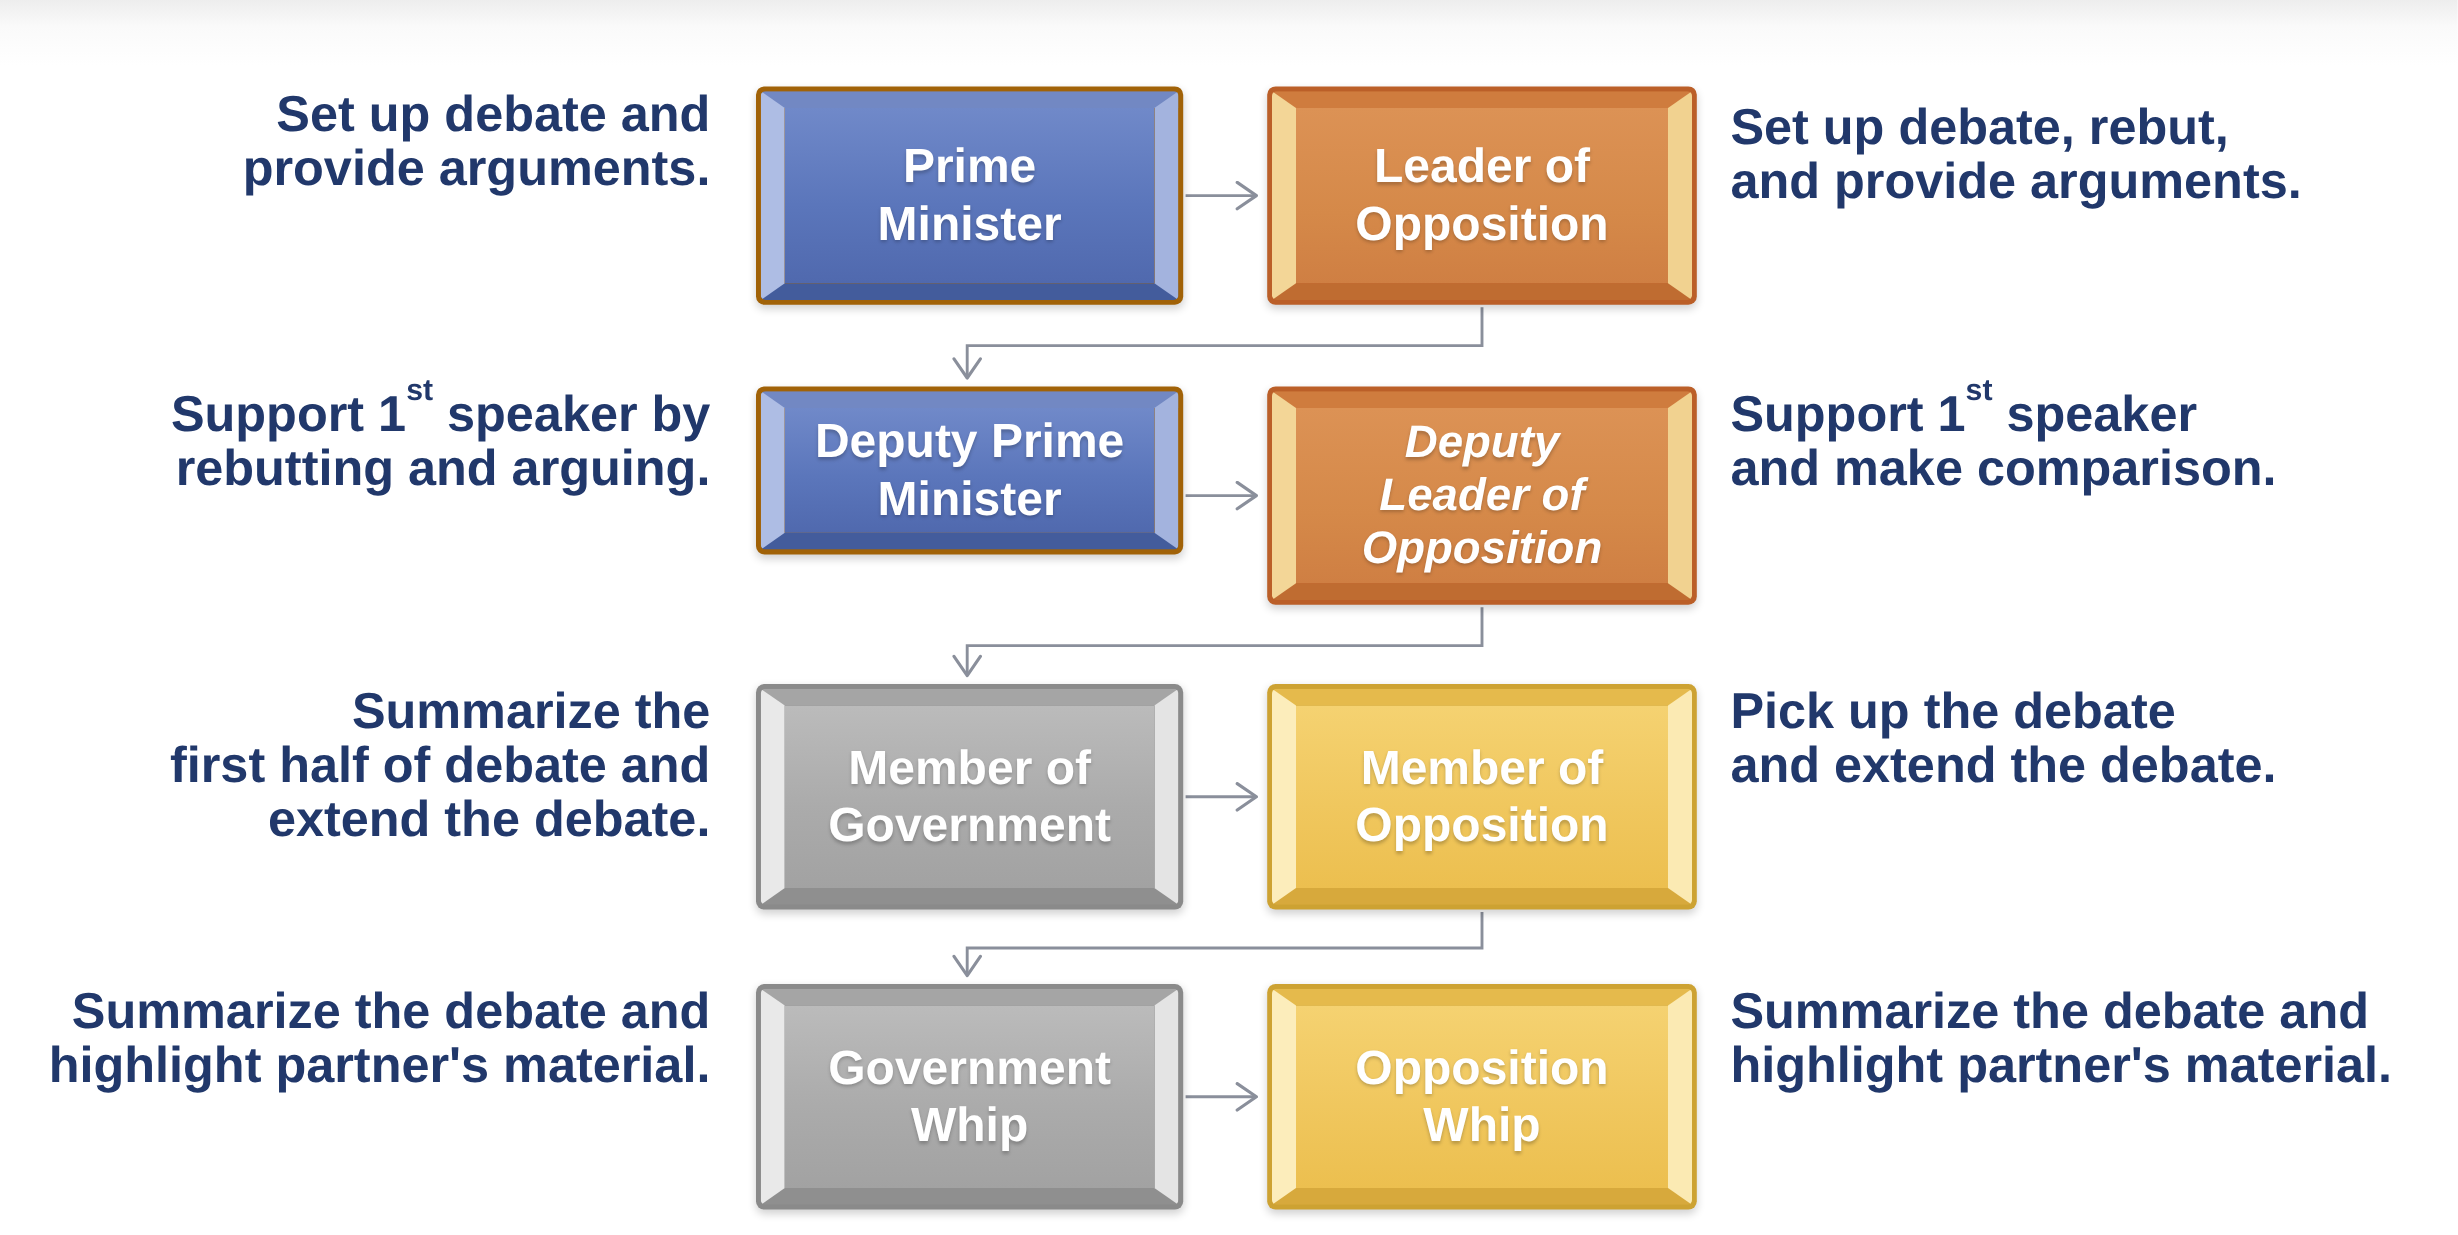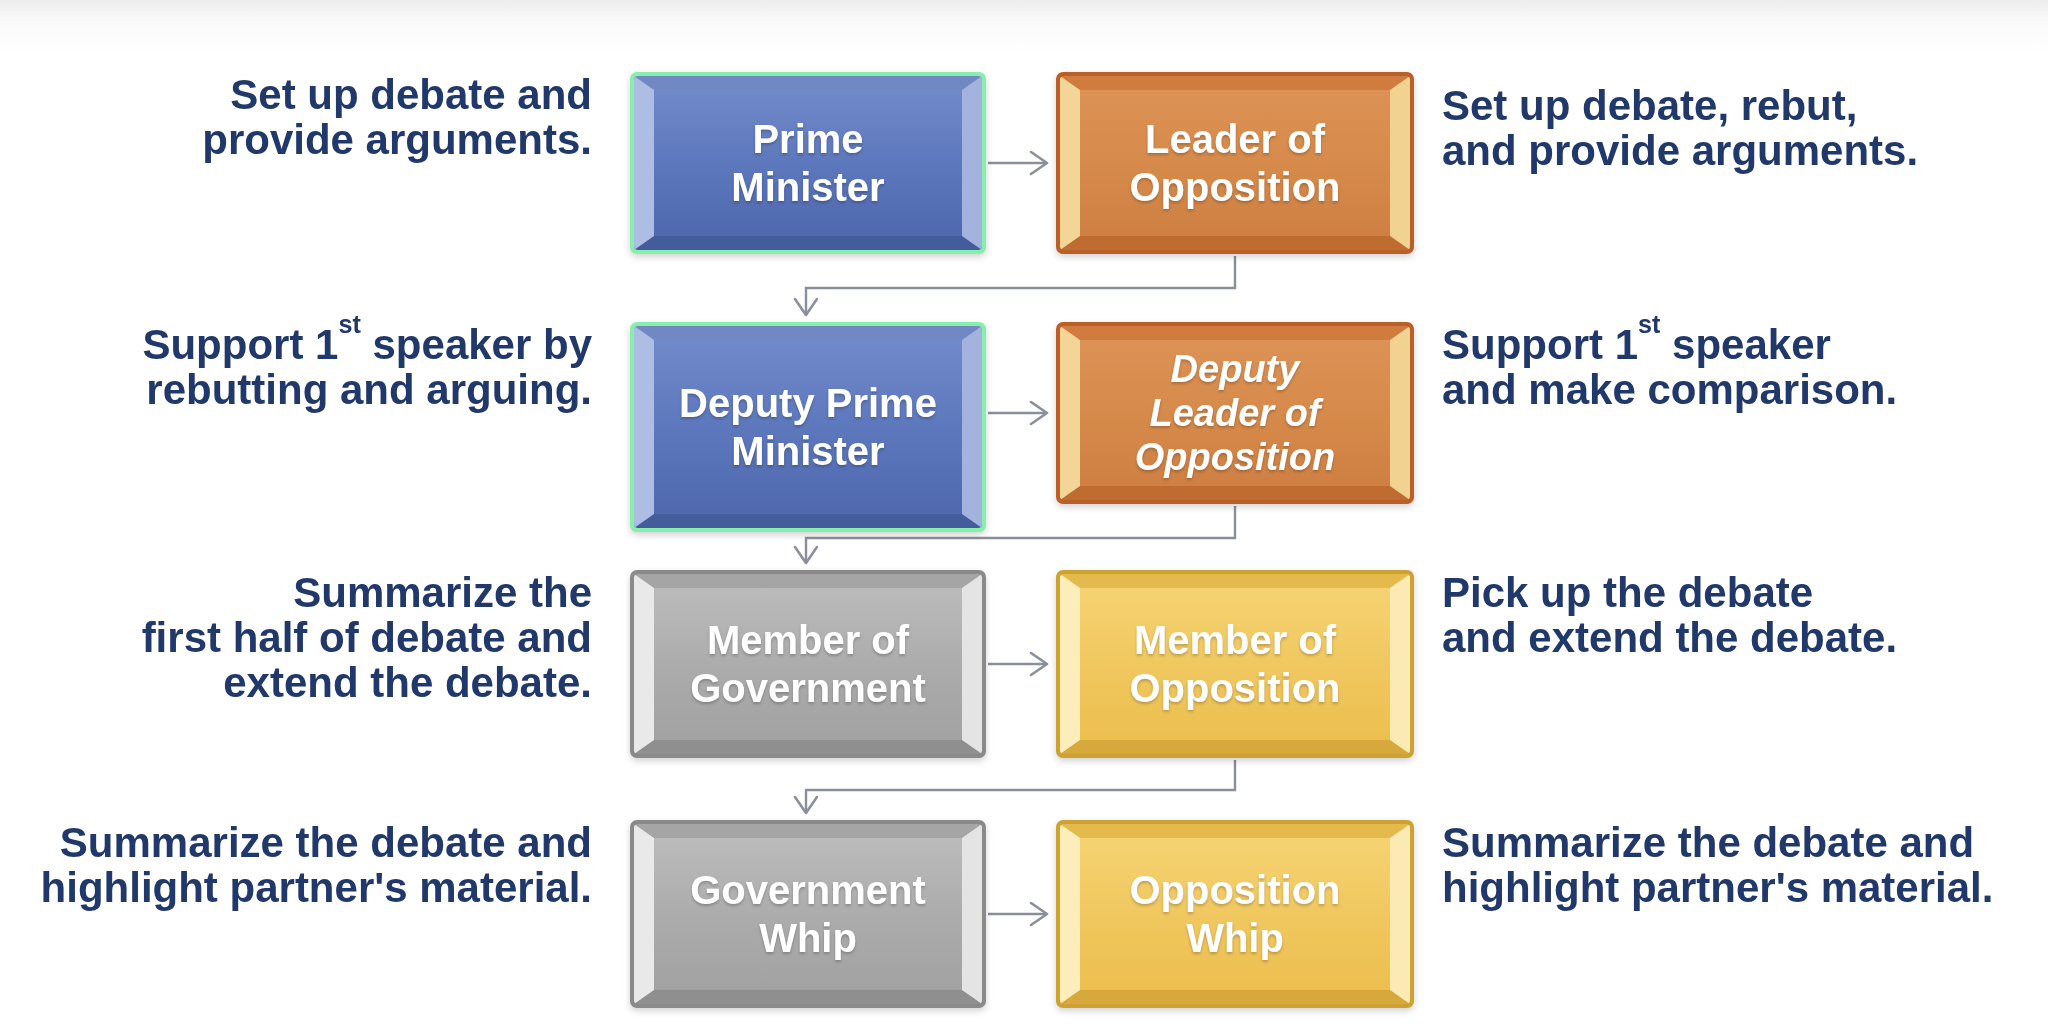--- a/index.html
+++ b/index.html
@@ -26,21 +26,21 @@
   .bevel{
     width:100%;height:100%;box-sizing:border-box;
     border-style:solid;border-width:14px 20px;border-radius:4px;
   }
   .face{
     width:100%;height:100%;display:flex;flex-direction:column;align-items:center;justify-content:center;
     color:#ffffff;font-weight:bold;font-size:40px;line-height:48px;text-align:center;white-space:nowrap;
     text-shadow:0 2px 3px rgba(0,0,0,0.22);
   }
 
-  .role-box.blue{background:#86efac;}
+  .role-box.blue{background:#a16207;}
   .blue .bevel{border-color:#7288c3 #a3b3de #435c9c #aebde4;}
   .blue .face{background:linear-gradient(180deg,#7089c9 0%,#5b76bb 55%,#5069ae 100%);}
 
   .role-box.orange{background:#bb5f28;}
   .orange .bevel{border-color:#cf7c3e #f1d290 #bf6c31 #f3d697;}
   .orange .face{background:linear-gradient(180deg,#dc9255 0%,#d58949 60%,#cf7f43 100%);}
 
   .role-box.silver{background:#8a8a8a;}
   .silver .bevel{border-color:#a5a5a5 #e4e4e4 #8f8f8f #e9e9e9;}
   .silver .face{background:linear-gradient(180deg,#bbbbbb 0%,#ababab 55%,#a2a2a2 100%);}
@@ -93,21 +93,21 @@
         </div>
       </div>
       <div class="desc right" style="top: 83px; height: 182px; left: 1442px;">
         <div>Set up debate, rebut,</div>
         <div>and provide arguments.</div>
       </div>
       <div class="desc left" style="top: 322px; height: 182px; right: 1456px;">
         <div>Support 1<sup>st</sup> speaker by</div>
         <div>rebutting and arguing.</div>
       </div>
-      <div class="role-box blue" style="left: 630px; top: 322px; width: 356px; height: 210px;">
+      <div class="role-box blue" style="left: 630px; top: 322px; width: 356px; height: 140px;">
         <div class="bevel">
           <div class="face">
             <div>Deputy Prime</div>
             <div>Minister</div>
           </div>
         </div>
       </div>
       <div class="role-box orange" style="left: 1056px; top: 322px; width: 358px; height: 182px;">
         <div class="bevel">
           <div class="face" style="font-size: 38px; line-height: 44px; font-style: italic;">

